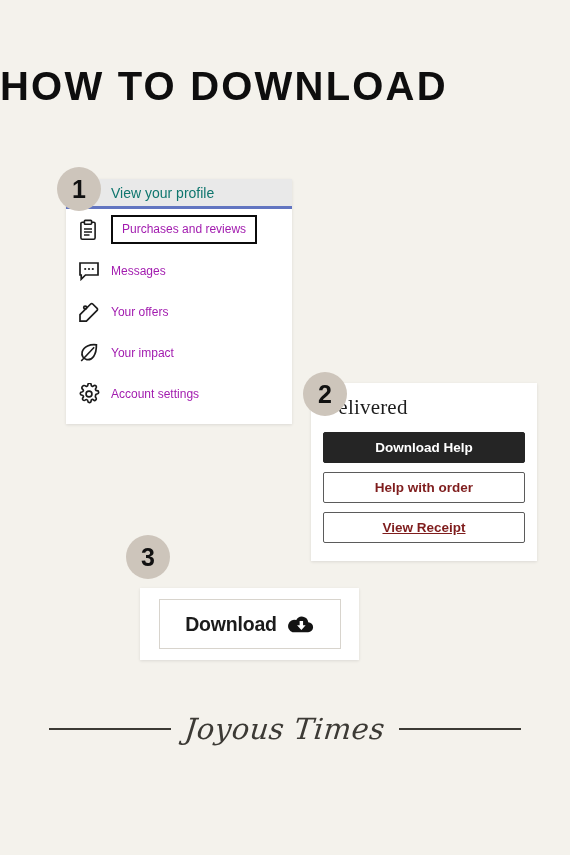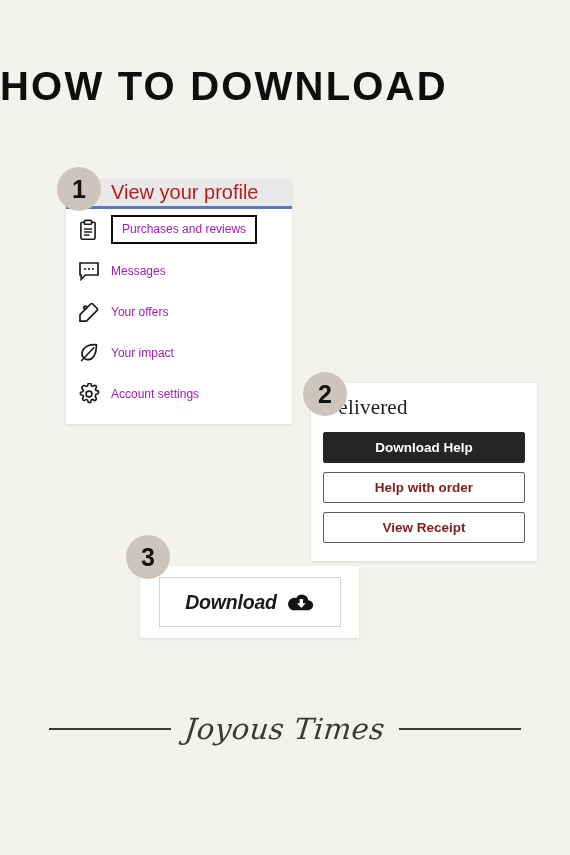--- a/index.html
+++ b/index.html
@@ -64,22 +64,22 @@
   .menu-row-profile {
     background: #e9e9e9;
     height: 30px;
     display: flex;
     align-items: center;
     padding-left: 45px;
     box-sizing: border-box;
     border-bottom: 3px solid #6275c1;
   }
   .menu-row-profile .mlabel {
-    font-size: 20px;
-    color: #b91c1c;
+    font-size: 14px;
+    color: #0f766e;
   }
   .menu-row {
     height: 41px;
     display: flex;
     align-items: center;
     padding-left: 12px;
     box-sizing: border-box;
   }
   .menu-row .icon-slot {
     width: 33px;
@@ -135,37 +135,36 @@
   .btn-primary {
     background: #252525;
     color: #ffffff;
     border: 1px solid #252525;
   }
   .btn-secondary {
     background: #ffffff;
     color: #7f1d1d;
     border: 1.5px solid #5b5b5b;
   }
-  .btn:last-child { margin-bottom: 4px; }
+  .btn:last-child { margin-bottom: 4px; text-decoration: underline; }
 
   
   .download-card {
     position: absolute;
     left: 140px;
-    top: 566px;
+    top: 588px;
     width: 219px;
     height: 72px;
     background: #ffffff;
     z-index: 10;
     box-sizing: border-box;
     display: flex;
     align-items: center;
     justify-content: center;
     box-shadow: 0 1px 3px rgba(0,0,0,0.10);
-    font-style: italic;
   }
   .download-btn {
     display: flex;
     align-items: center;
     justify-content: center;
     gap: 10px;
     border: 1px solid #d8d4cd;
     background: #ffffff;
     width: 182px;
     height: 50px;

